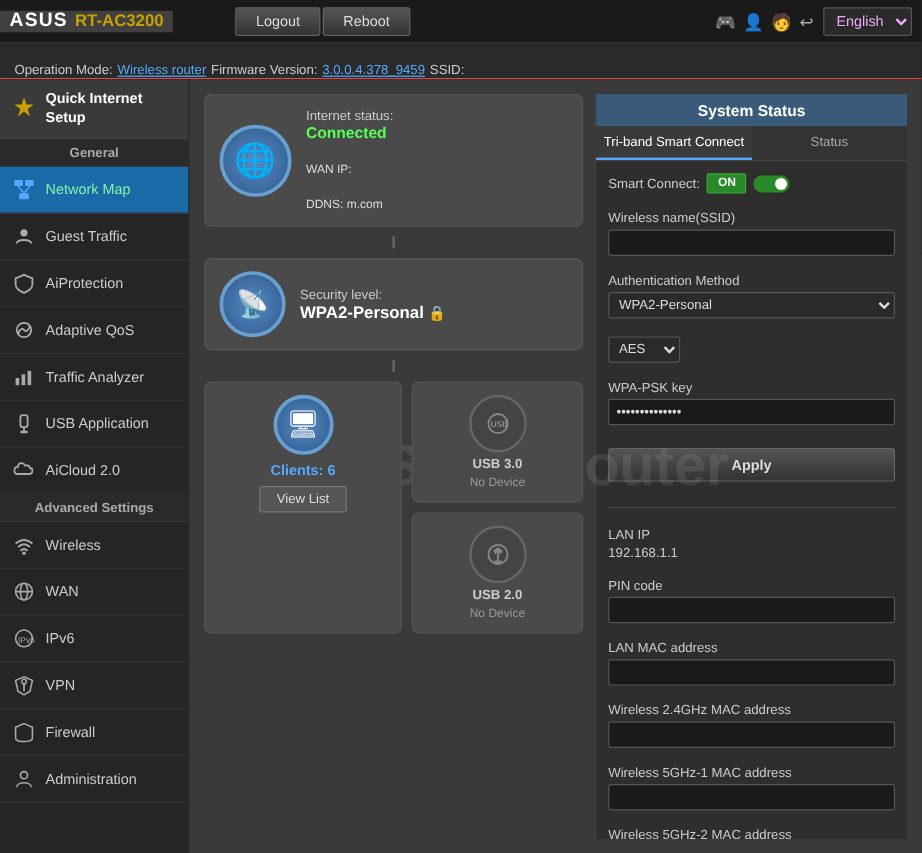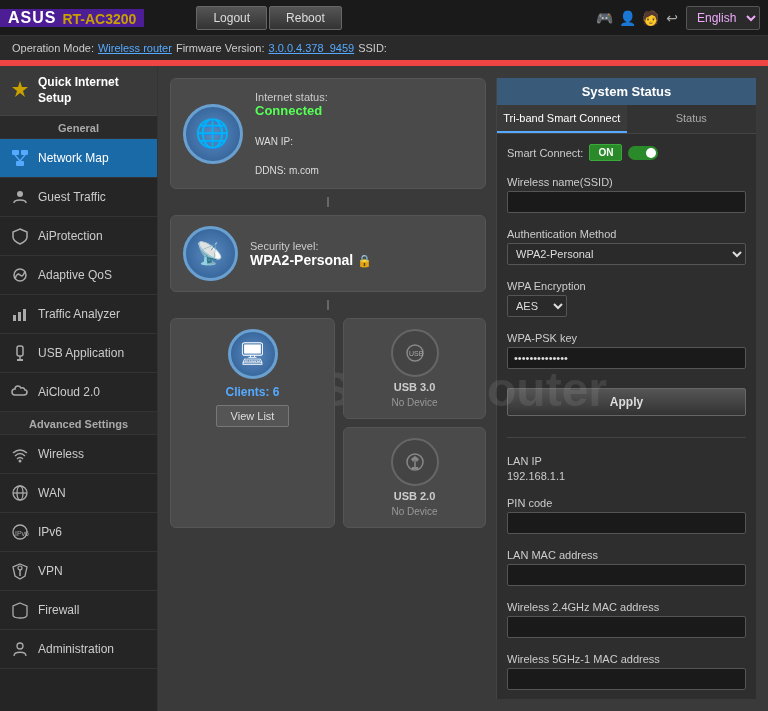--- a/index.html
+++ b/index.html
@@ -1,42 +1,42 @@
 <!DOCTYPE html>
 <html><head>
   <meta charset="utf-8">
   <style>
     * { box-sizing: border-box; margin: 0; padding: 0; }
     body { font-family: Arial, sans-serif; background: #1a1a1a; width: 768px; height: 711px; overflow: hidden; font-size: 12px; color: #fff; }
 
     
     .header { display: flex; align-items: center; background: #1a1a1a; height: 36px; border-bottom: 1px solid #333; }
-    .asus-logo { background: #4c1d95; padding: 0 8px; display: flex; align-items: flex-end; }
+    .asus-logo { background: #404040; padding: 0 8px; display: flex; align-items: flex-start; }
     .asus-text { color: #fff; font-weight: bold; font-size: 16px; letter-spacing: 1px; }
     .model-text { color: #c8a000; font-size: 14px; font-weight: bold; margin-left: 6px; }
     .header-btns { display: flex; gap: 2px; margin-left: 20px; padding-left: 32px; }
     .header-btn { background: linear-gradient(to bottom, #555, #333); border: 1px solid #666; color: #ddd; padding: 4px 16px; font-size: 12px; cursor: pointer; border-radius: 2px; }
     .header-right { margin-left: auto; display: flex; align-items: center; gap: 8px; padding-right: 8px; }
     .lang-select { background: #2a2a2a; border: 1px solid #555; color: #f0abfc; padding: 3px 6px; font-size: 12px; border-radius: 2px; }
     .header-icons { display: flex; gap: 6px; color: #aaa; font-size: 14px; }
 
     
-    .info-bar { background: #2a2a2a; height: 30px; display: flex; align-items: center; padding: 0 12px; border-bottom: 6px solid #ef4444; font-size: 11px; color: #ccc; gap: 4px; }
+    .info-bar { background: #2a2a2a; height: 30px; display: flex; align-items: flex-end; padding: 0 12px; border-bottom: 1px solid #ef4444; font-size: 11px; color: #ccc; gap: 4px; }
     .info-bar a { color: #5af; text-decoration: underline; }
 
     
     .main-layout { display: flex; height: calc(711px - 66px); }
 
     
     .sidebar { width: 158px; background: #252525; border-right: 1px solid #333; overflow-y: auto; flex-shrink: 0; }
     .sidebar-quick { background: #3a3a3a; padding: 8px 10px; display: flex; align-items: center; gap: 8px; border-bottom: 1px solid #444; min-height: 50px; }
     .sidebar-quick .label { color: #fff; font-size: 12px; font-weight: bold; line-height: 1.3; }
     .sidebar-section { color: #aaa; font-size: 11px; font-weight: bold; padding: 6px 10px 4px; background: #2a2a2a; border-bottom: 1px solid #333; text-align: center; }
     .sidebar-item { display: flex; align-items: center; gap: 8px; padding: 9px 10px; border-bottom: 1px solid #333; cursor: pointer; color: #ccc; font-size: 12px; }
-    .sidebar-item.active { background: #1a6aa8; color: #ffffff; }
+    .sidebar-item.active { background: #1a6aa8; color: #86efac; }
     .sidebar-item .sicon { width: 20px; height: 20px; display: flex; align-items: center; justify-content: center; flex-shrink: 0; }
     .adv-section { color: #aaa; font-size: 11px; font-weight: bold; padding: 6px 10px 4px; background: #2a2a2a; border-bottom: 1px solid #333; text-align: center; }
 
     
     .content { flex: 1; background: #3a3a3a; display: flex; flex-direction: column; overflow: hidden; }
 
     
     .network-area { flex: 1; padding: 12px; display: flex; gap: 10px; position: relative; overflow: hidden; }
 
     
@@ -371,21 +371,20 @@
           <div class="field-group">
             <div class="field-label">Authentication Method</div>
             <div style="display:flex; align-items:center; gap:4px;">
               <select class="select-input" style="flex:1;">
                 <option>WPA2-Personal</option>
               </select>
             </div>
           </div>
 
           <div class="field-group">
-            <div class="field-label">WPA Encryption</div>
             <select class="select-input" style="width:60px;">
               <option>AES</option>
             </select>
           </div>
 
           <div class="field-group">
             <div class="field-label">WPA-PSK key</div>
             <input class="text-input" type="password" value="••••••••••••••" style="">
           </div>
 

